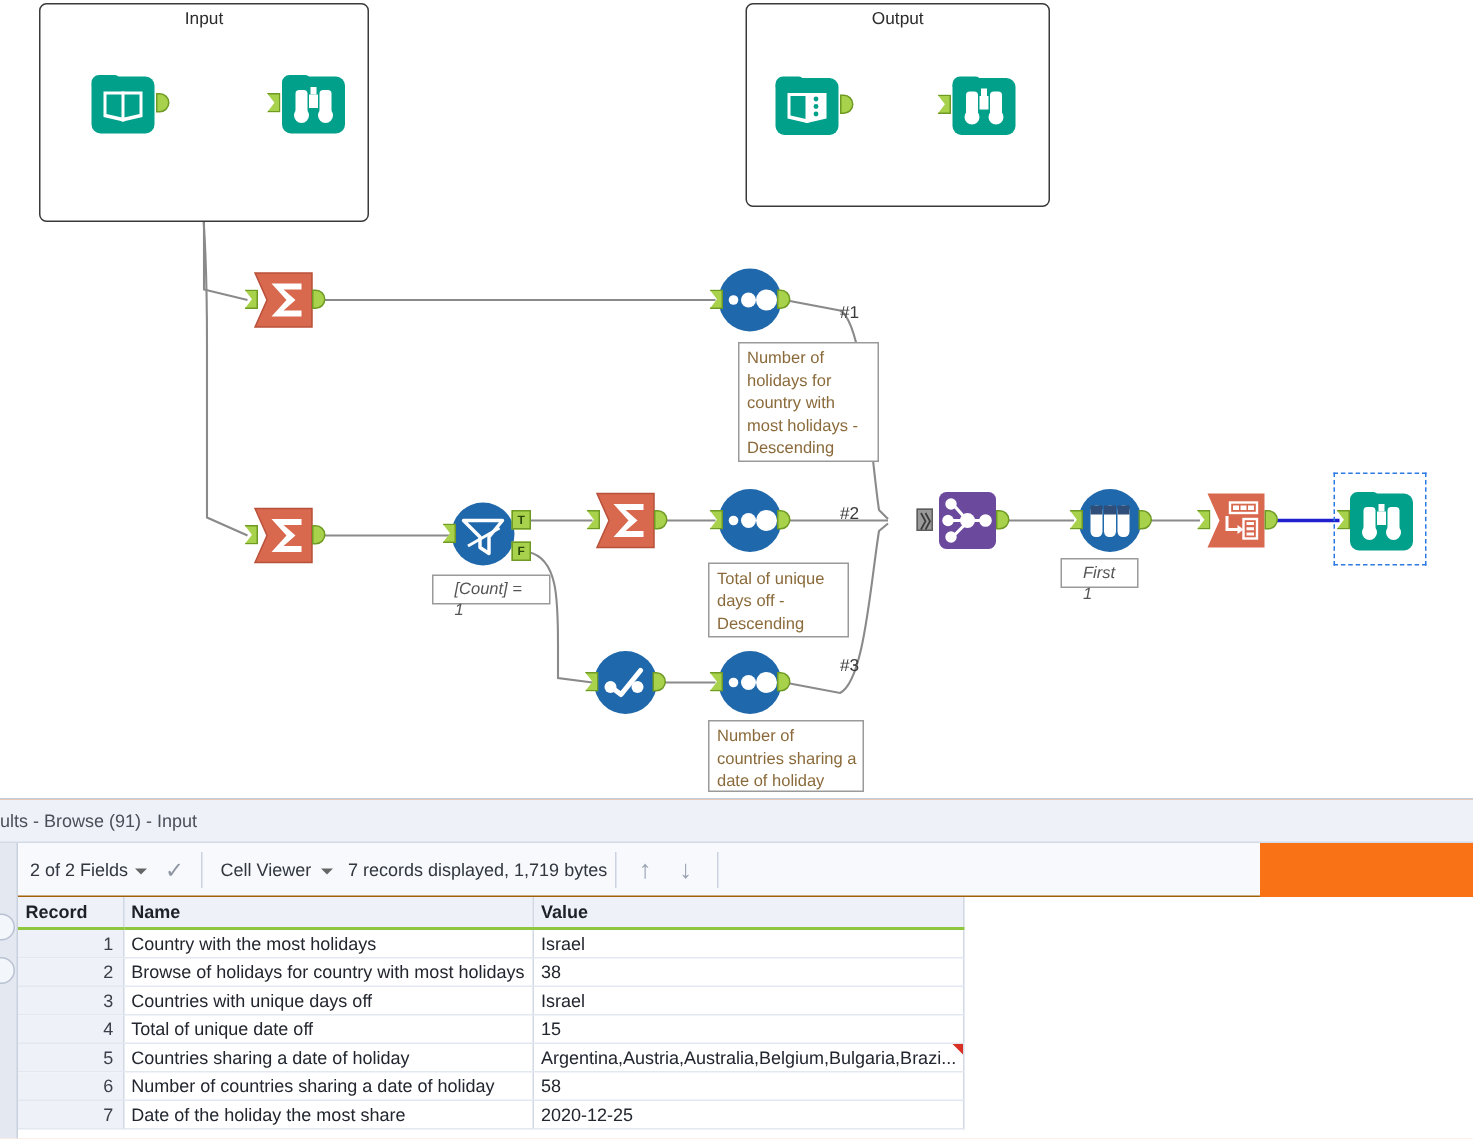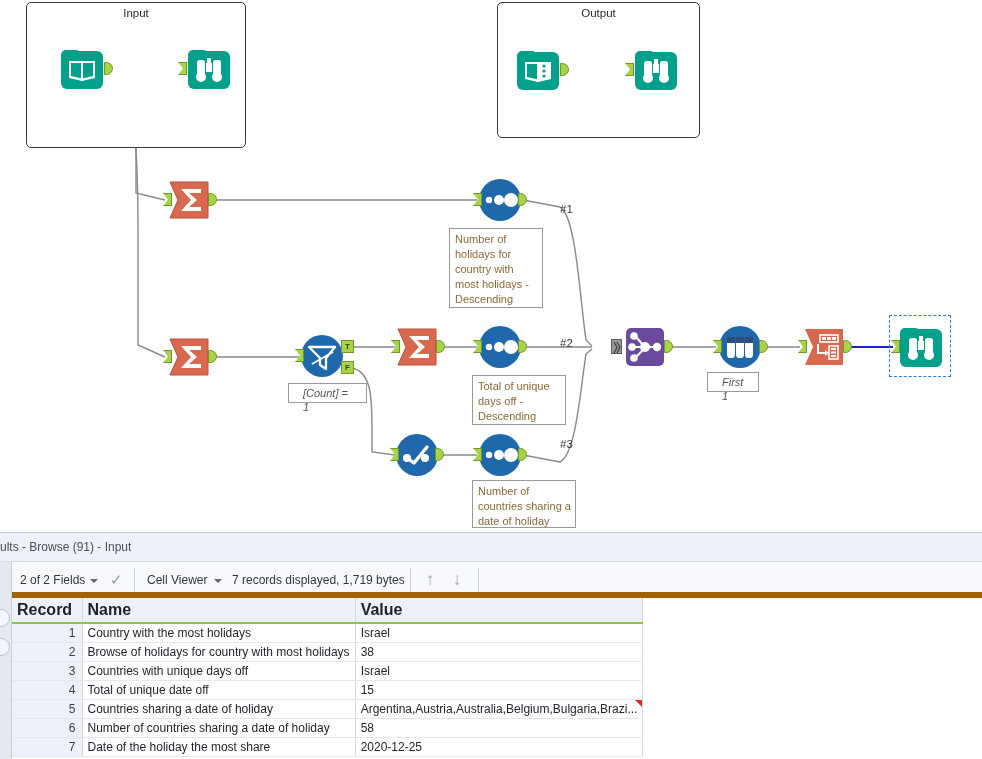--- a/index.html
+++ b/index.html
@@ -153,24 +153,24 @@
   #results-title {
     position: absolute;
     left: 0px;
     top: 7px;
     font-size: 12px;
     color: #4a4f5a;
   }
   #results-toolbar {
     position: absolute;
     left: 0; top: 29px;
-    width: 982px;
+    width: 840px;
     height: 36px;
     background: #f7f9fc;
-    border-bottom: 6px solid #a16207;
+    border-bottom: 1px solid #a16207;
     box-sizing: border-box;
   }
   .tb-item {
     position: absolute;
     font-size: 12px;
     color: #31363f;
     top: 11px;
     white-space: nowrap;
   }
   .tb-caret {
@@ -236,21 +236,21 @@
   table.dg {
     border-collapse: collapse;
     table-layout: fixed;
     font-size: 12px;
     color: #22262e;
   }
   table.dg th {
     background: #eef1f8;
     border-right: 1px solid #d2d8e4;
     border-bottom: 2px solid #8ec63f;
-    font-size: 16px;
+    font-size: 12px;
     font-weight: bold;
     color: #1d2129;
     text-align: left;
     padding: 3px 5px;
     height: 18px;
     box-sizing: border-box;
   }
   table.dg th.rec {
     text-align: left;
   }
@@ -452,21 +452,21 @@
       <svg class="glyph" viewBox="0 0 44 44">
         <circle cx="22" cy="22" r="21" fill="#1f68ab"></circle>
         <circle cx="11" cy="22" r="3.2" fill="#fff"></circle>
         <circle cx="21" cy="22" r="5" fill="#fff"></circle>
         <circle cx="33" cy="22" r="7" fill="#fff"></circle>
       </svg>
       <div class="anchor in" style="left:-5px; top:15px;"></div>
       <div class="anchor out" style="left:40px; top:15px;"></div>
     </div>
 
-    <div class="annot" style="left:449px; top:228px; width:94px; height:80px;">Number of holidays for country with most holidays - Descending</div>
+    <div class="annot" style="left:492px; top:228px; width:94px; height:80px;">Number of holidays for country with most holidays - Descending</div>
 
     <div class="tool" style="left:478px; top:325px;">
       <svg class="glyph" viewBox="0 0 44 44">
         <circle cx="22" cy="22" r="21" fill="#1f68ab"></circle>
         <circle cx="11" cy="22" r="3.2" fill="#fff"></circle>
         <circle cx="21" cy="22" r="5" fill="#fff"></circle>
         <circle cx="33" cy="22" r="7" fill="#fff"></circle>
       </svg>
       <div class="anchor in" style="left:-5px; top:15px;"></div>
       <div class="anchor out" style="left:40px; top:15px;"></div>

